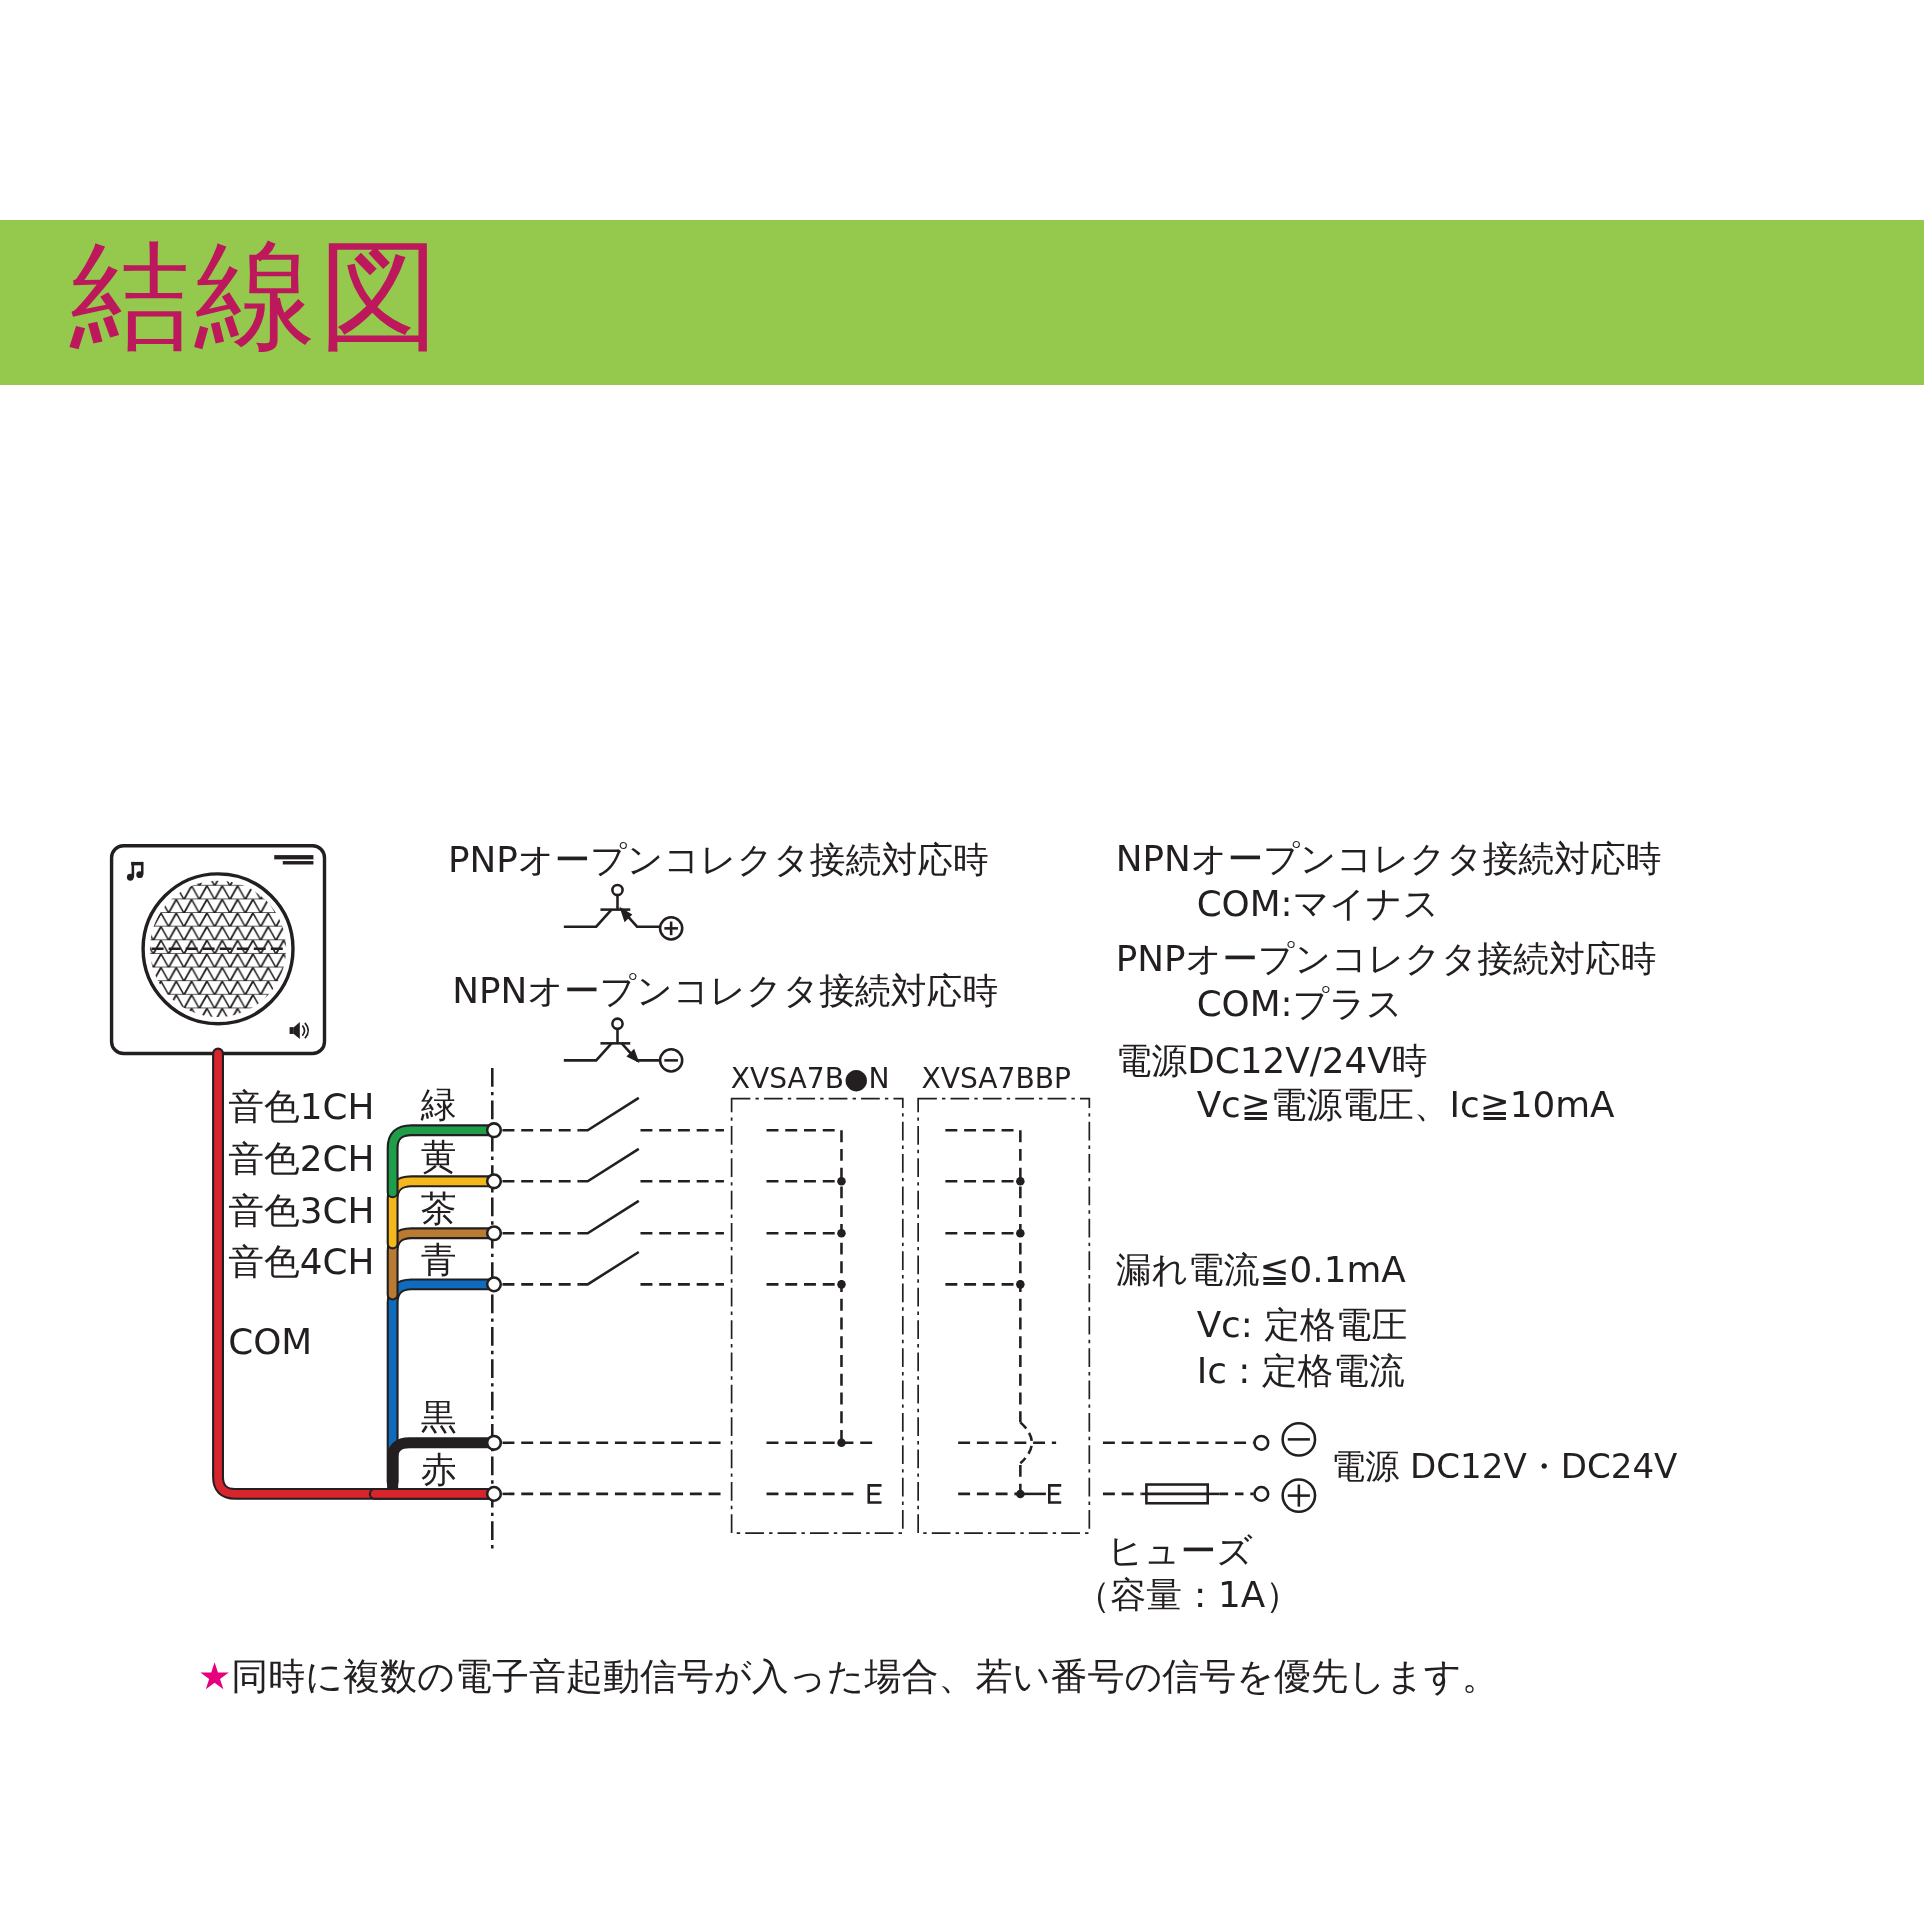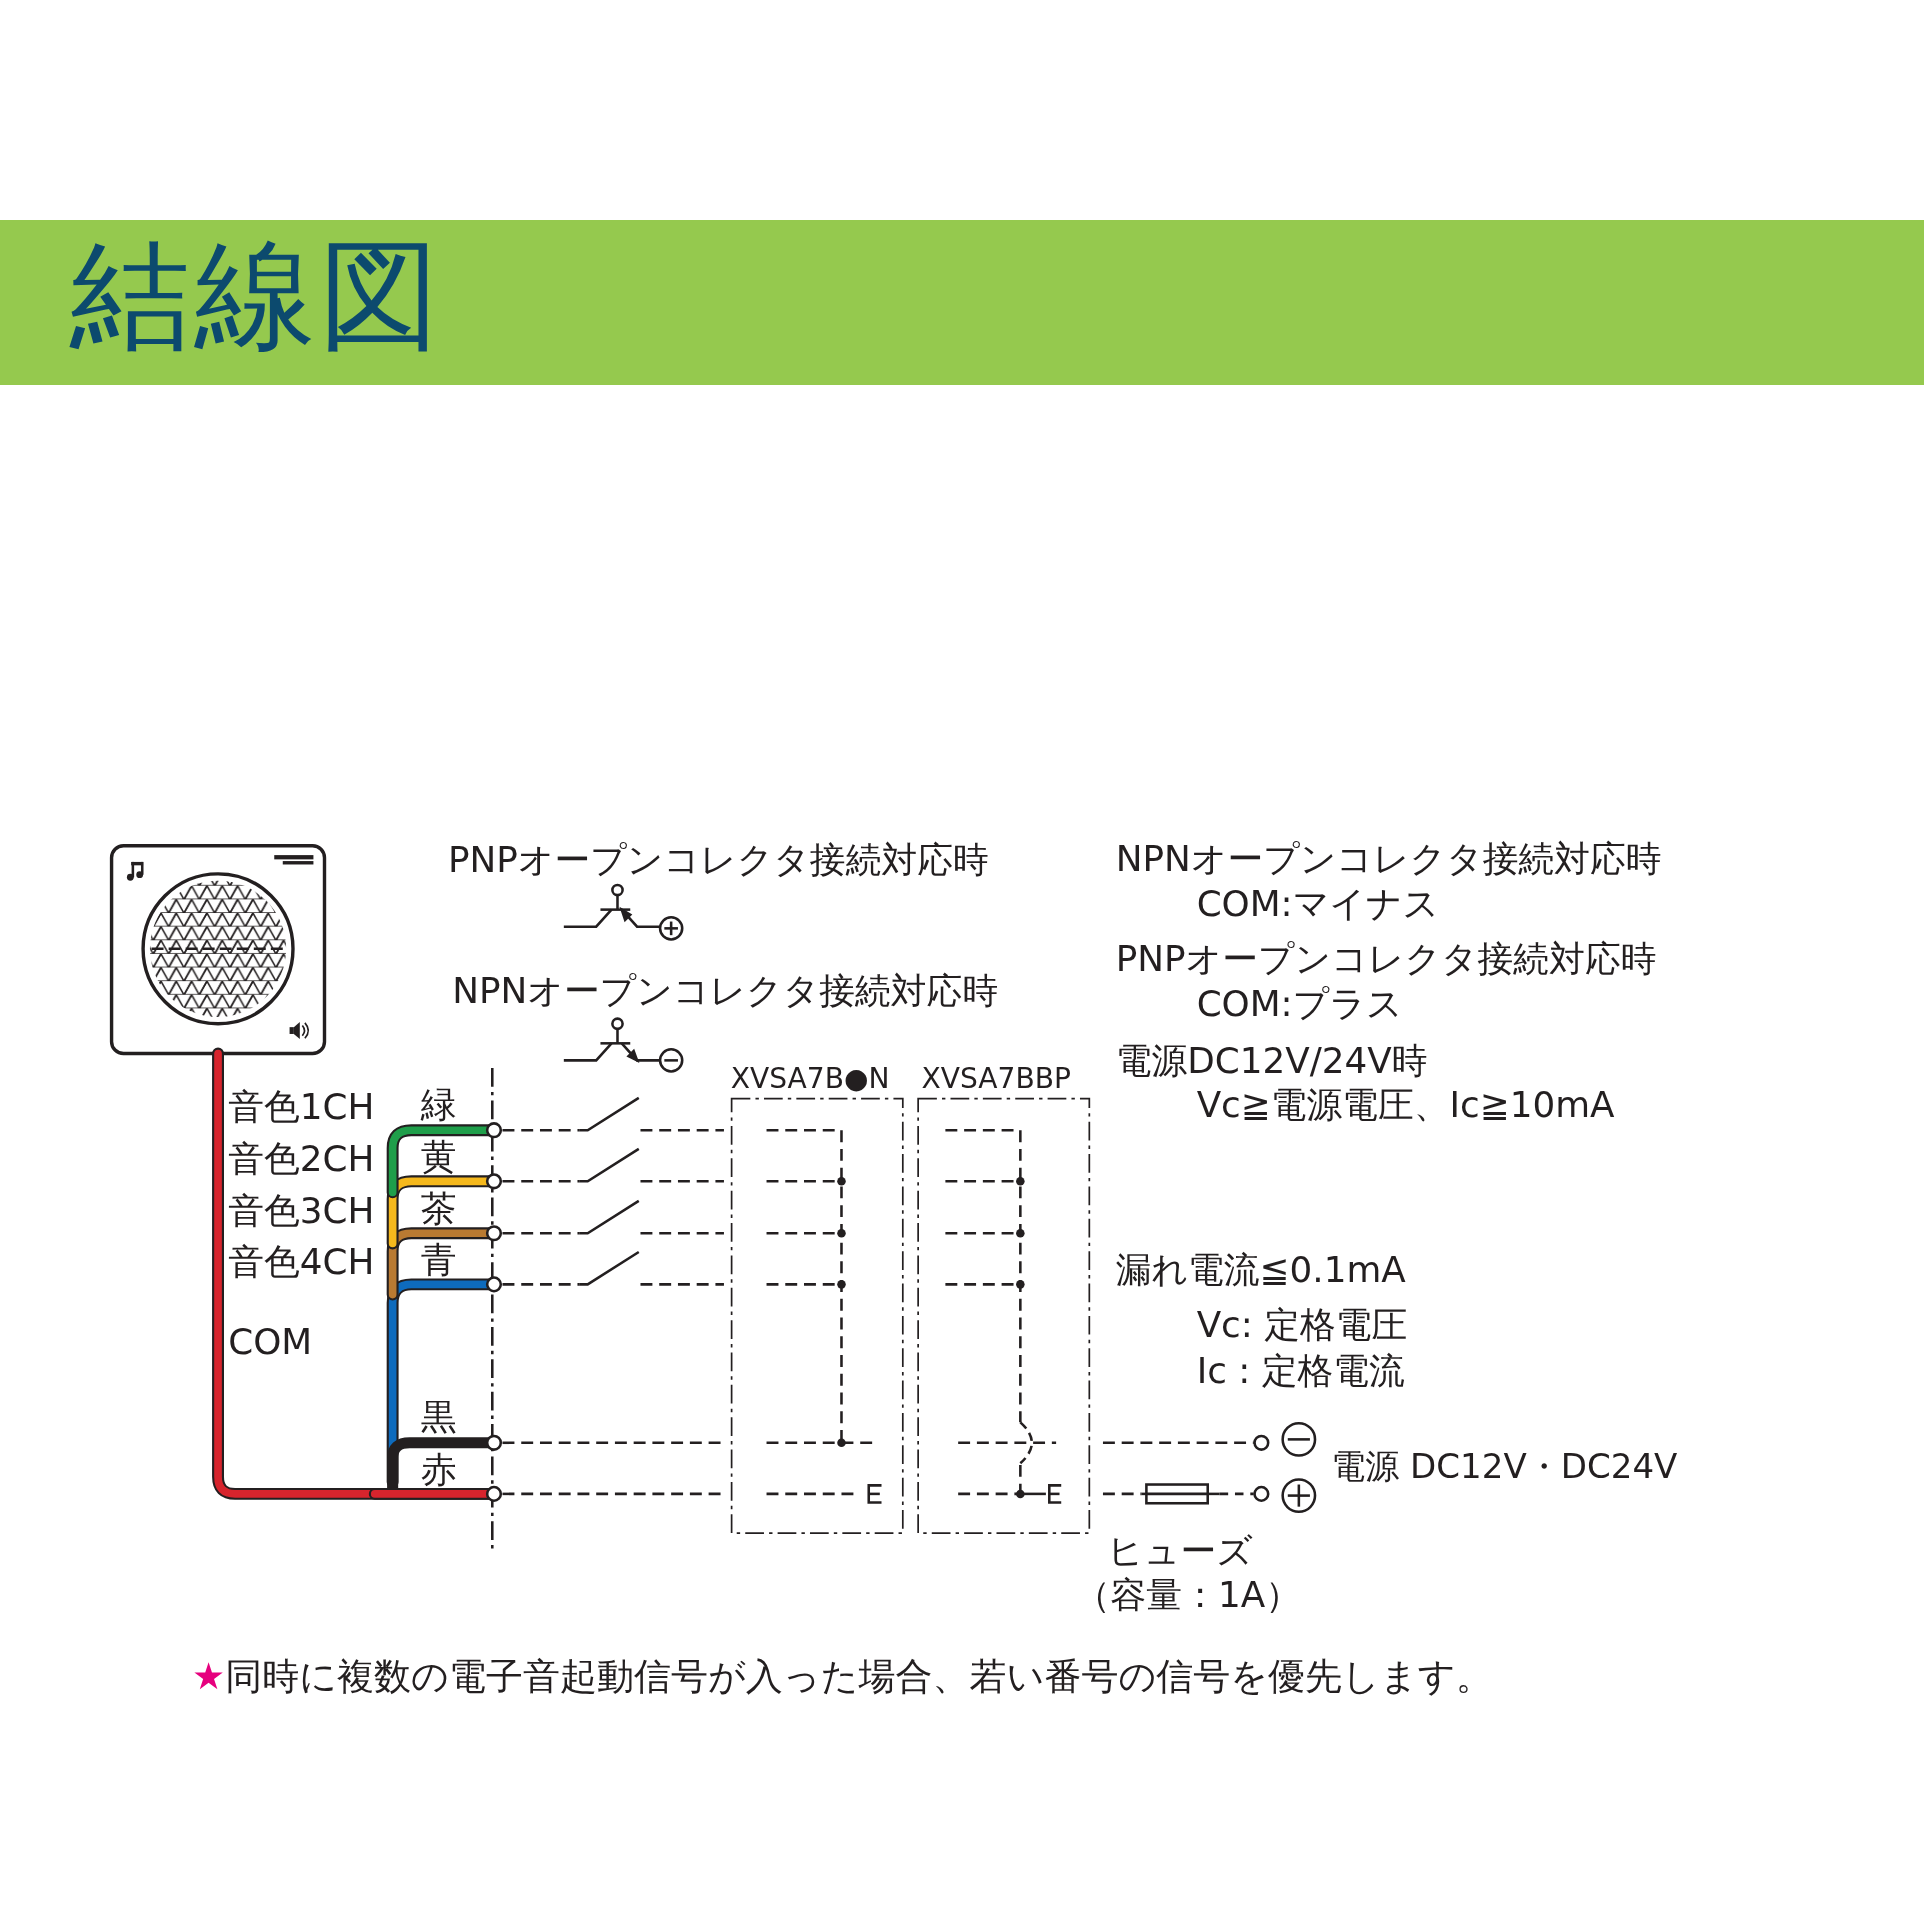--- a/index.html
+++ b/index.html
@@ -1,26 +1,26 @@
 <!DOCTYPE html>
 <html style="font-size:13.6px"><head>
 <meta charset="utf-8">
 <style>
   html, body { margin:0; padding:0; background:#ffffff; }
   body { width:1924px; height:1924px; position:relative; overflow:hidden;
          font-family:"DejaVu Sans", "Liberation Sans", sans-serif; color:#231f20; }
   .banner { position:absolute; left:0; top:220px; width:1924px; height:165px; background:#95c94e; }
   .banner-title { position:absolute; left:70px; top:223px; font-size:121px; line-height:145px;
-                  letter-spacing:3.4px; color:#0c4a6e; font-family:"DejaVu Sans", sans-serif; }
+                  letter-spacing:3.4px; color:#be185d; font-family:"DejaVu Sans", sans-serif; }
   svg.diagram { position:absolute; left:0; top:0; }
   svg text { font-family:"DejaVu Sans", "Liberation Sans", sans-serif; fill:#231f20; }
   .t-big { font-size:42px; }
   .t-mid { font-size:40px; }
   .t-model { font-size:33px; }
-  .note { position:absolute; left:192px; top:1652px; font-size:37px; white-space:nowrap; color:#231f20;text-align:center; }
+  .note { position:absolute; left:198px; top:1652px; font-size:37px; white-space:nowrap; color:#231f20;text-align:center; }
   .note .star { color:#e6007e; }
 </style>
 </head>
 <body>
 
 <div class="banner"></div>
 <div class="banner-title">結線図</div>
 
 <svg class="diagram" width="1924" height="1924" viewBox="0 0 2259 2259">
 

